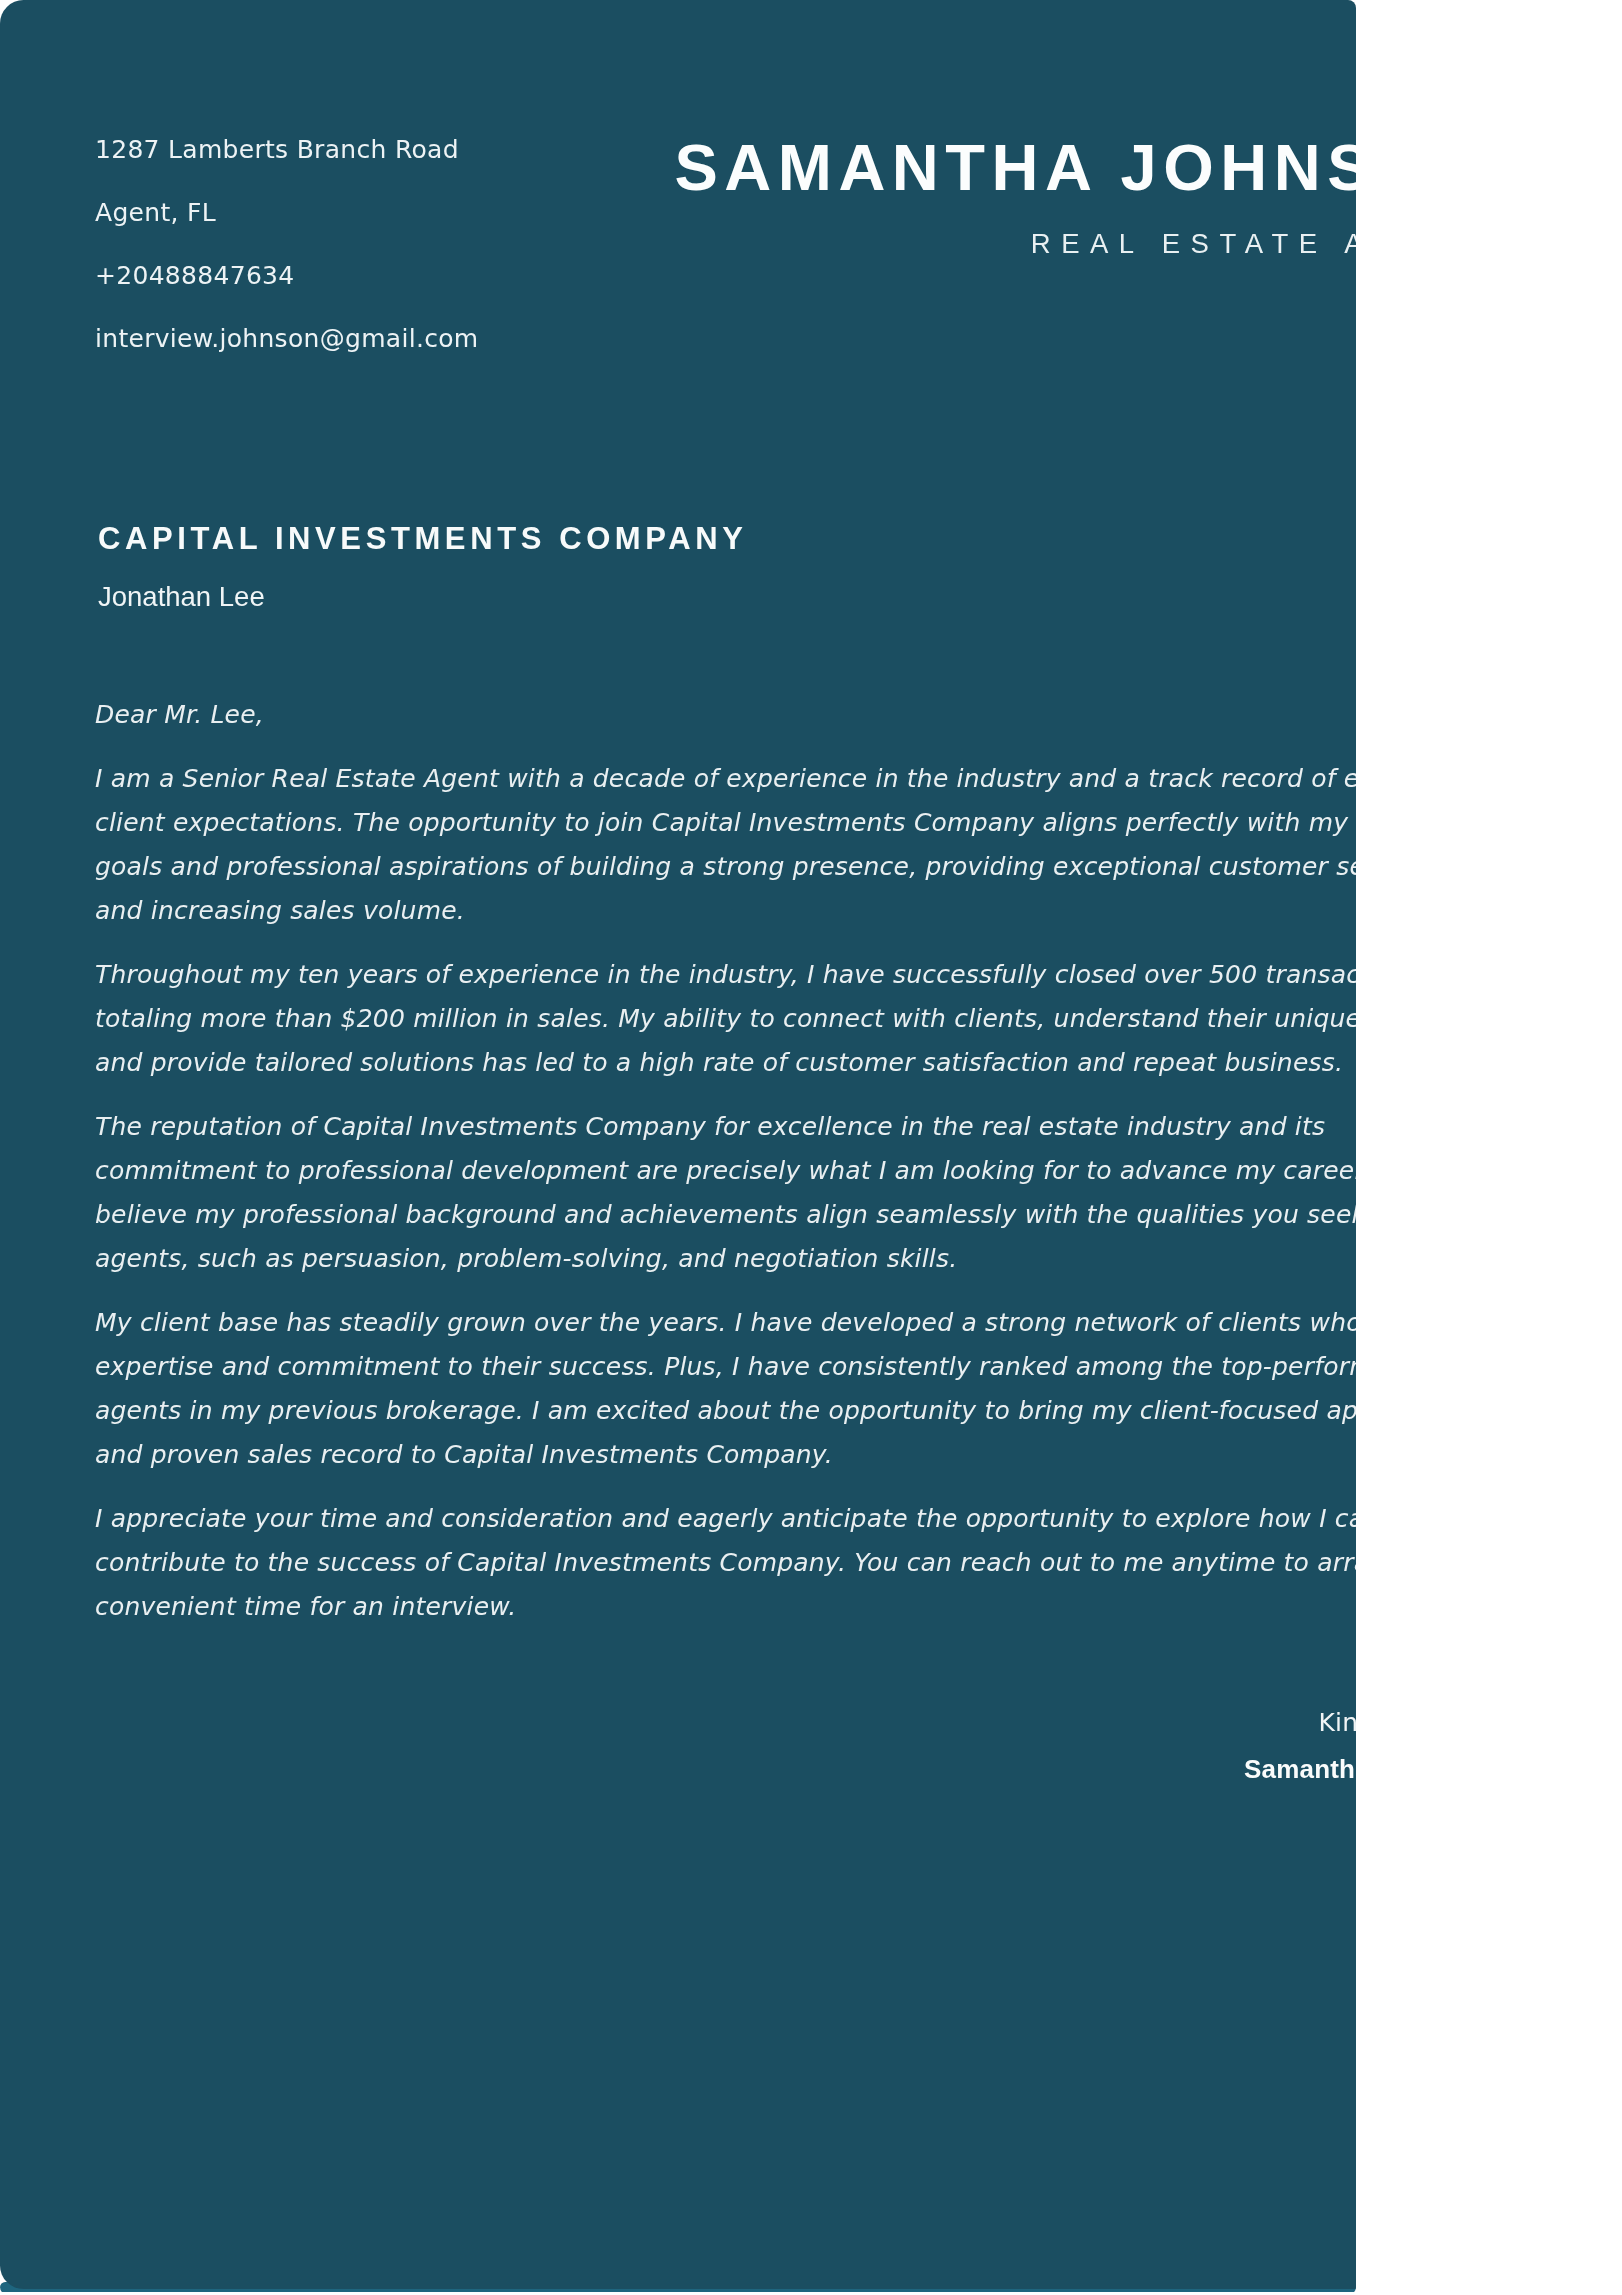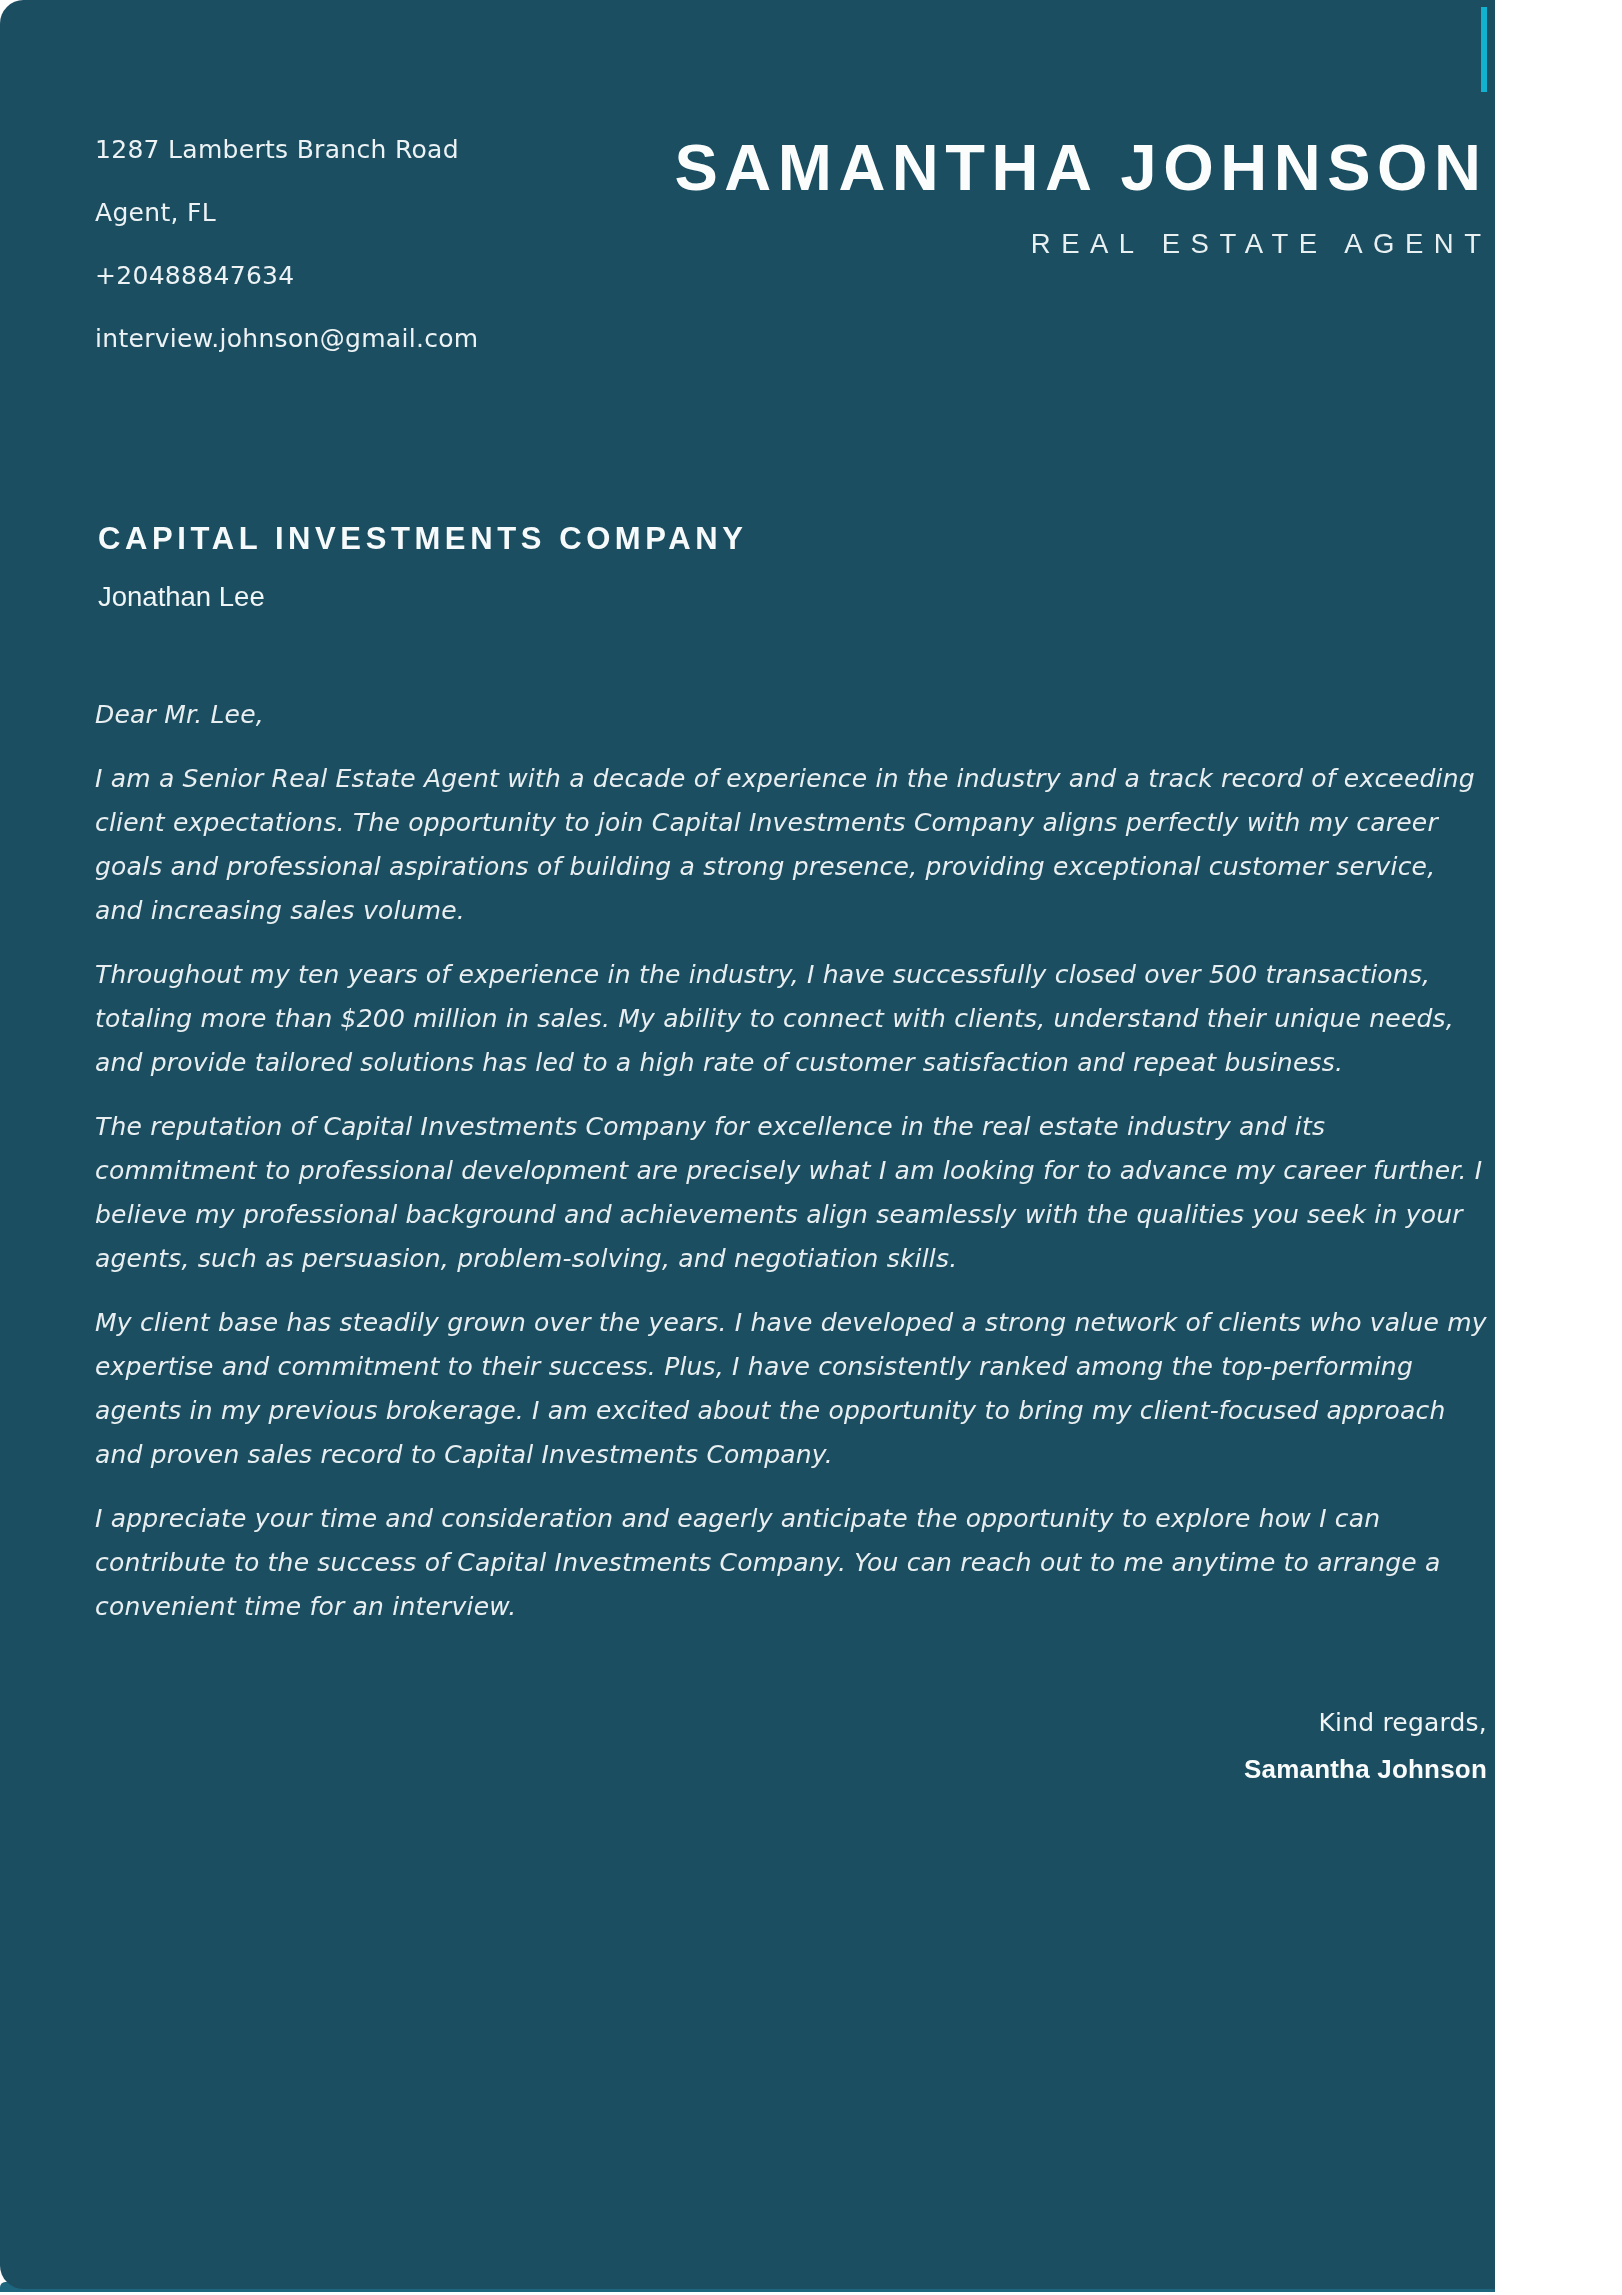--- a/index.html
+++ b/index.html
@@ -2,25 +2,26 @@
 <html style="font-size:10.5px"><head>
 <meta charset="utf-8">
 <style>
   html, body {
     margin: 0;
     padding: 0;
     background: #ffffff;
   }
   .canvas {
     position: relative;
-    width: 1495px;
+    width: 1356px;
     height: 2295px;
     background: #ffffff;
     overflow: hidden;
     font-family: "DejaVu Sans", sans-serif;
+    border-radius: 8px;
   }
   
   .next-page-edge {
     position: absolute;
     left: 0;
     bottom: 2.6px;
     width: 1623px;
     height: 10.5px;
     border-radius: 5.2px 5.2px 0 0;
     z-index: 0;

